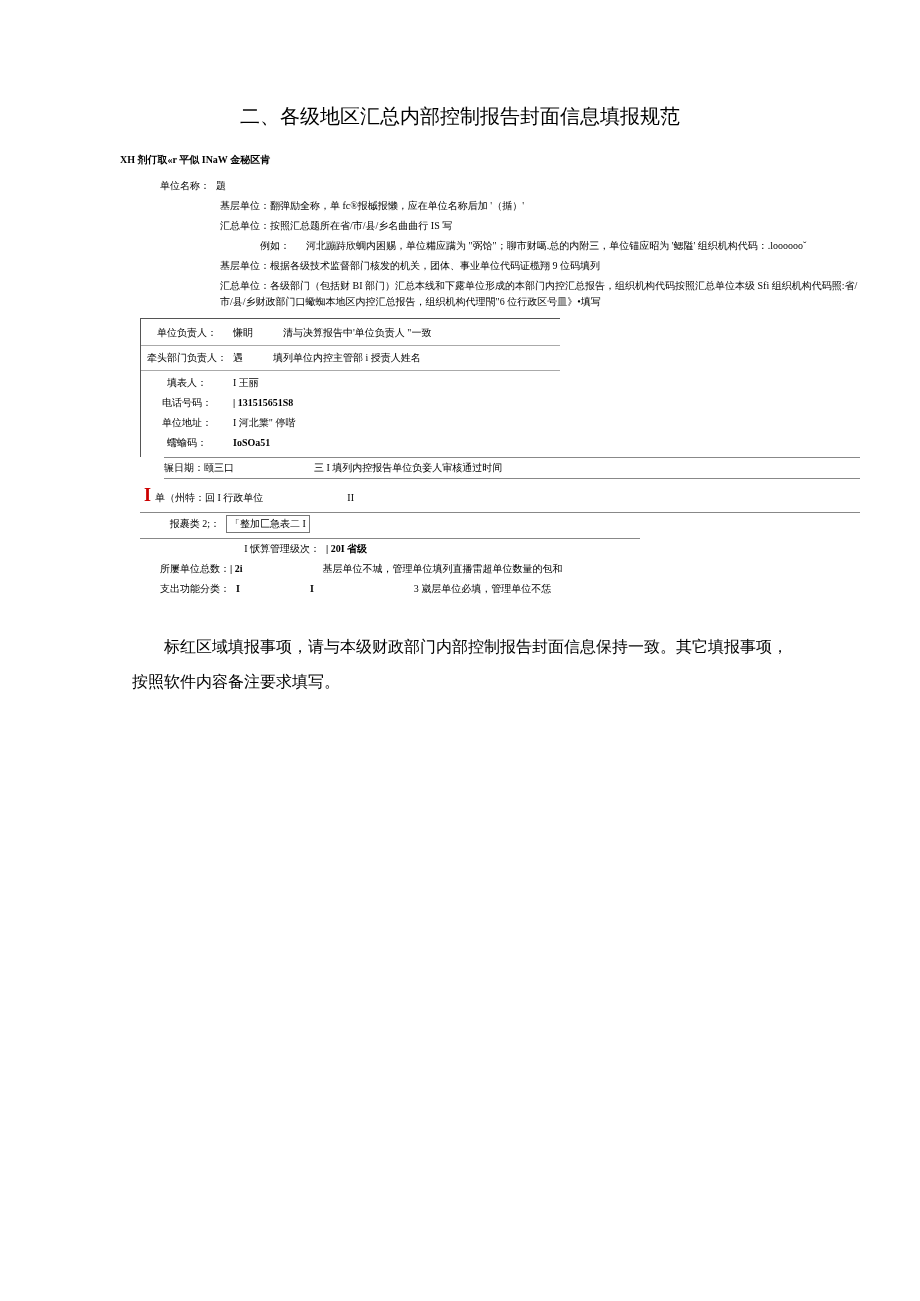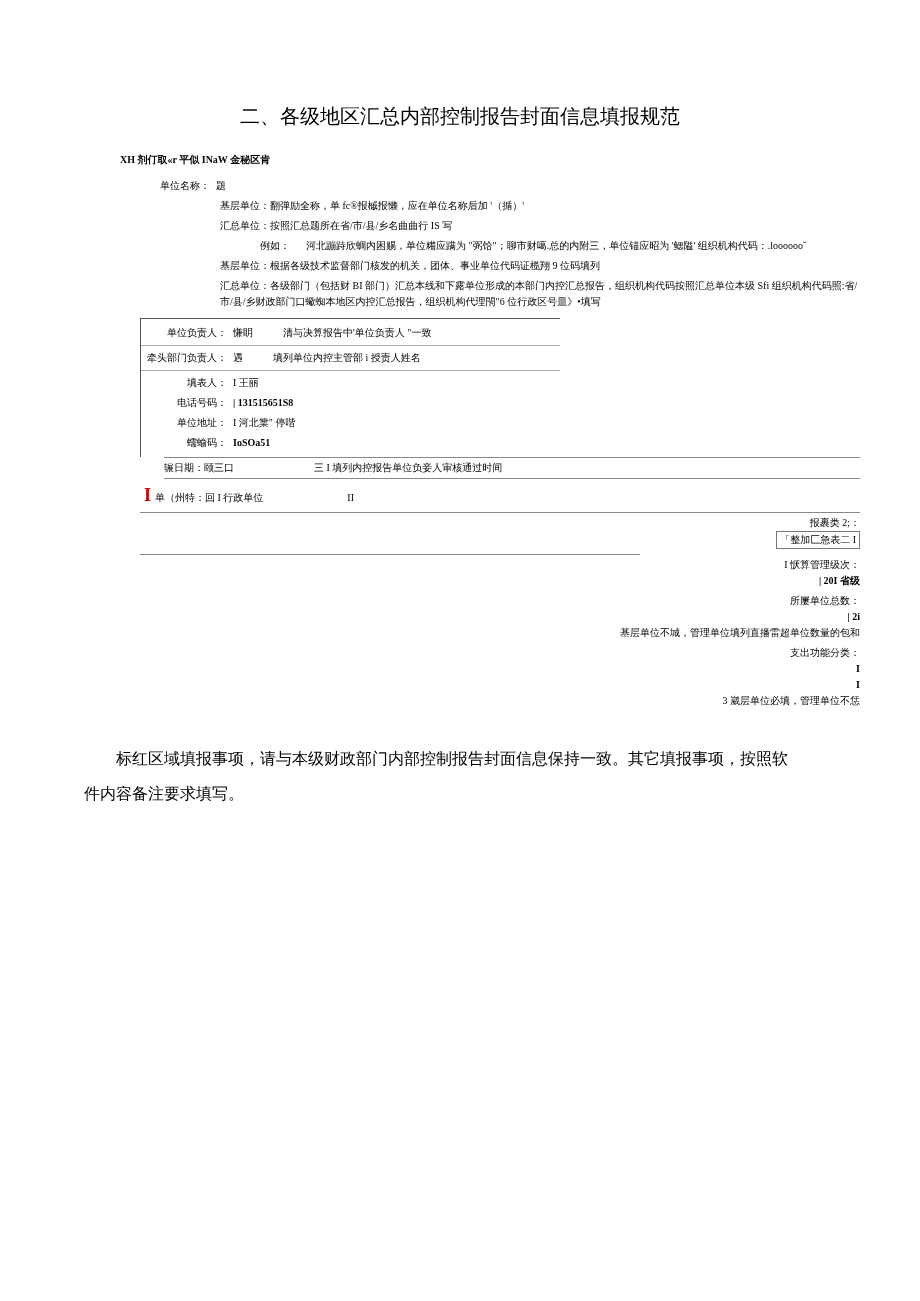--- a/index.html
+++ b/index.html
@@ -52,43 +52,43 @@
       margin: 8px 0 0 80px;
       width: 420px;
       padding: 4px 0;
       font-size: 10px;
     }
     .f-row {
       display: flex;
       padding: 2px 6px;
       align-items: baseline;
     }
-    .f-lbl { width: 80px; text-align: right; }
+    .f-lbl { width: 80px; text-align: center; }
     .f-val { padding-left: 6px; }
     .f-note { padding-left: 30px; color: #000; }
     .hr { border-top: 1px solid #aaa; margin: 2px 0; }
     .line-row {
       display: flex;
       font-size: 10px;
       border-top: 1px solid #888;
       border-bottom: 1px solid #888;
       padding: 2px 0;
       margin-left: 80px;
     }
     .red { color: #c00; font-size: 18px; font-weight: bold; padding: 0 4px; }
     .section2 {
       margin-left: 80px;
       font-size: 10px;
     }
-    .section2 .r2 { display: flex; padding: 2px 0; align-items: flex-end; flex-direction: column; }
+    .section2 .r2 { display: flex; padding: 2px 0; align-items: center; }
     .boxed { border: 0.5px solid #777; padding: 0 3px; }
     .para {
       font-size: 16px;
       line-height: 2.2;
-      margin: 30px 60px 0 24px;
+      margin: 30px 60px 0 72px;
       text-indent: 2em;
     }
   </style>
 </head>
 <body>
 
 <div class="title">二、各级地区汇总内部控制报告封面信息填报规范</div>
 
 <div class="sub">XH 剂仃取«r 平似 INaW 金秘区肯</div>
 

